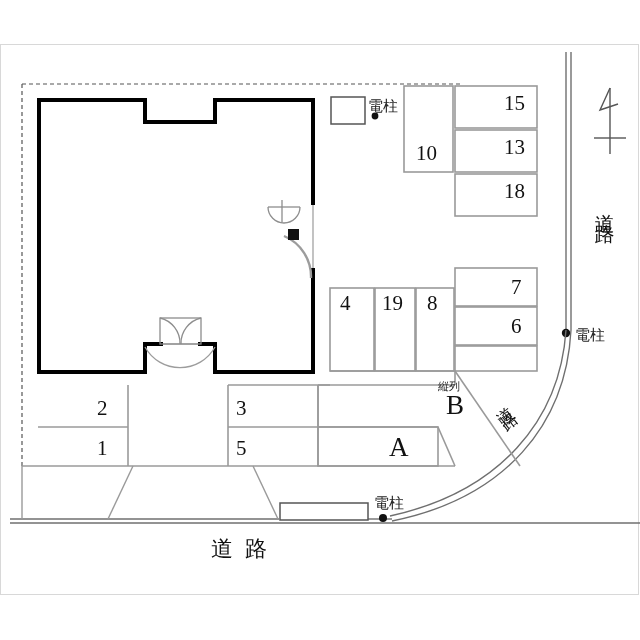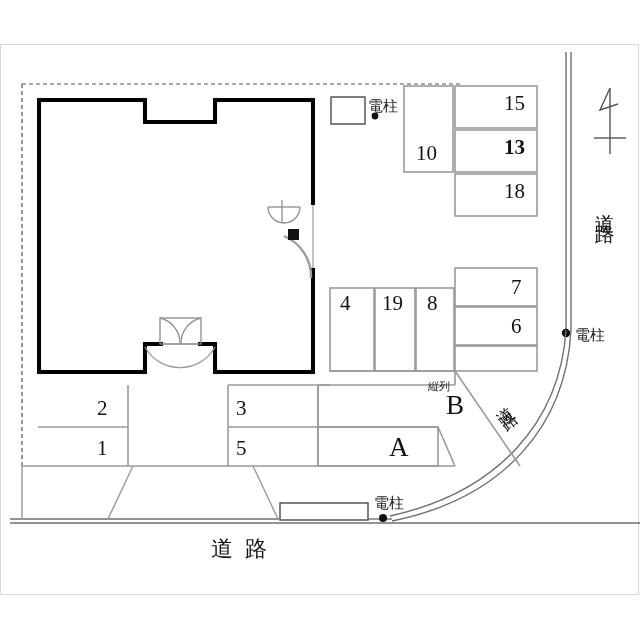--- a/index.html
+++ b/index.html
@@ -182,40 +182,40 @@
     <g fill="none" stroke="#9a9a9a" stroke-width="1.4">
       <path d="M133,466 L108,519"></path>
       <path d="M253,466 L278,519"></path>
       <path d="M22,466 L22,519"></path>
     </g>
 
   </svg>
 
 
   <div class="lbl stall-num" style="left:504px;top:93px;">15</div>
-  <div class="lbl stall-num" style="left:504px;top:137px;font-weight:bold;">13</div>
+  <div class="lbl stall-num" style="left:504px;top:137px;">13</div>
   <div class="lbl stall-num" style="left:504px;top:181px;">18</div>
   <div class="lbl stall-num" style="left:416px;top:143px;">10</div>
 
   <div class="lbl stall-num" style="left:511px;top:277px;">7</div>
   <div class="lbl stall-num" style="left:511px;top:316px;">6</div>
 
   <div class="lbl stall-num" style="left:340px;top:293px;">4</div>
   <div class="lbl stall-num" style="left:382px;top:293px;">19</div>
   <div class="lbl stall-num" style="left:427px;top:293px;">8</div>
 
   <div class="lbl stall-num" style="left:97px;top:398px;">2</div>
   <div class="lbl stall-num" style="left:97px;top:438px;">1</div>
   <div class="lbl stall-num" style="left:236px;top:398px;">3</div>
   <div class="lbl stall-num" style="left:236px;top:438px;">5</div>
 
   <div class="lbl stall-alpha" style="left:389px;top:434px;">A</div>
   <div class="lbl stall-alpha" style="left:446px;top:392px;">B</div>
 
-  <div class="lbl tandem-lbl" style="left:428px;top:381px;text-align:center;">縦列</div>
+  <div class="lbl tandem-lbl" style="left:438px;top:381px;text-align:center;">縦列</div>
 
   <div class="lbl pole-lbl" style="left:368px;top:99px;">電柱</div>
   <div class="lbl pole-lbl" style="left:575px;top:328px;">電柱</div>
   <div class="lbl pole-lbl" style="left:374px;top:496px;">電柱</div>
 
   <div class="lbl road-v" style="left:595px;top:198px;">道路</div>
   <div class="lbl road-h" style="left:211px;top:538px;">道路</div>
   <div class="lbl road-diag" style="left:487px;top:398px;">道路</div>
 
   <svg style="position:absolute;left:592px;top:84px;width:36px;height:74px;">

